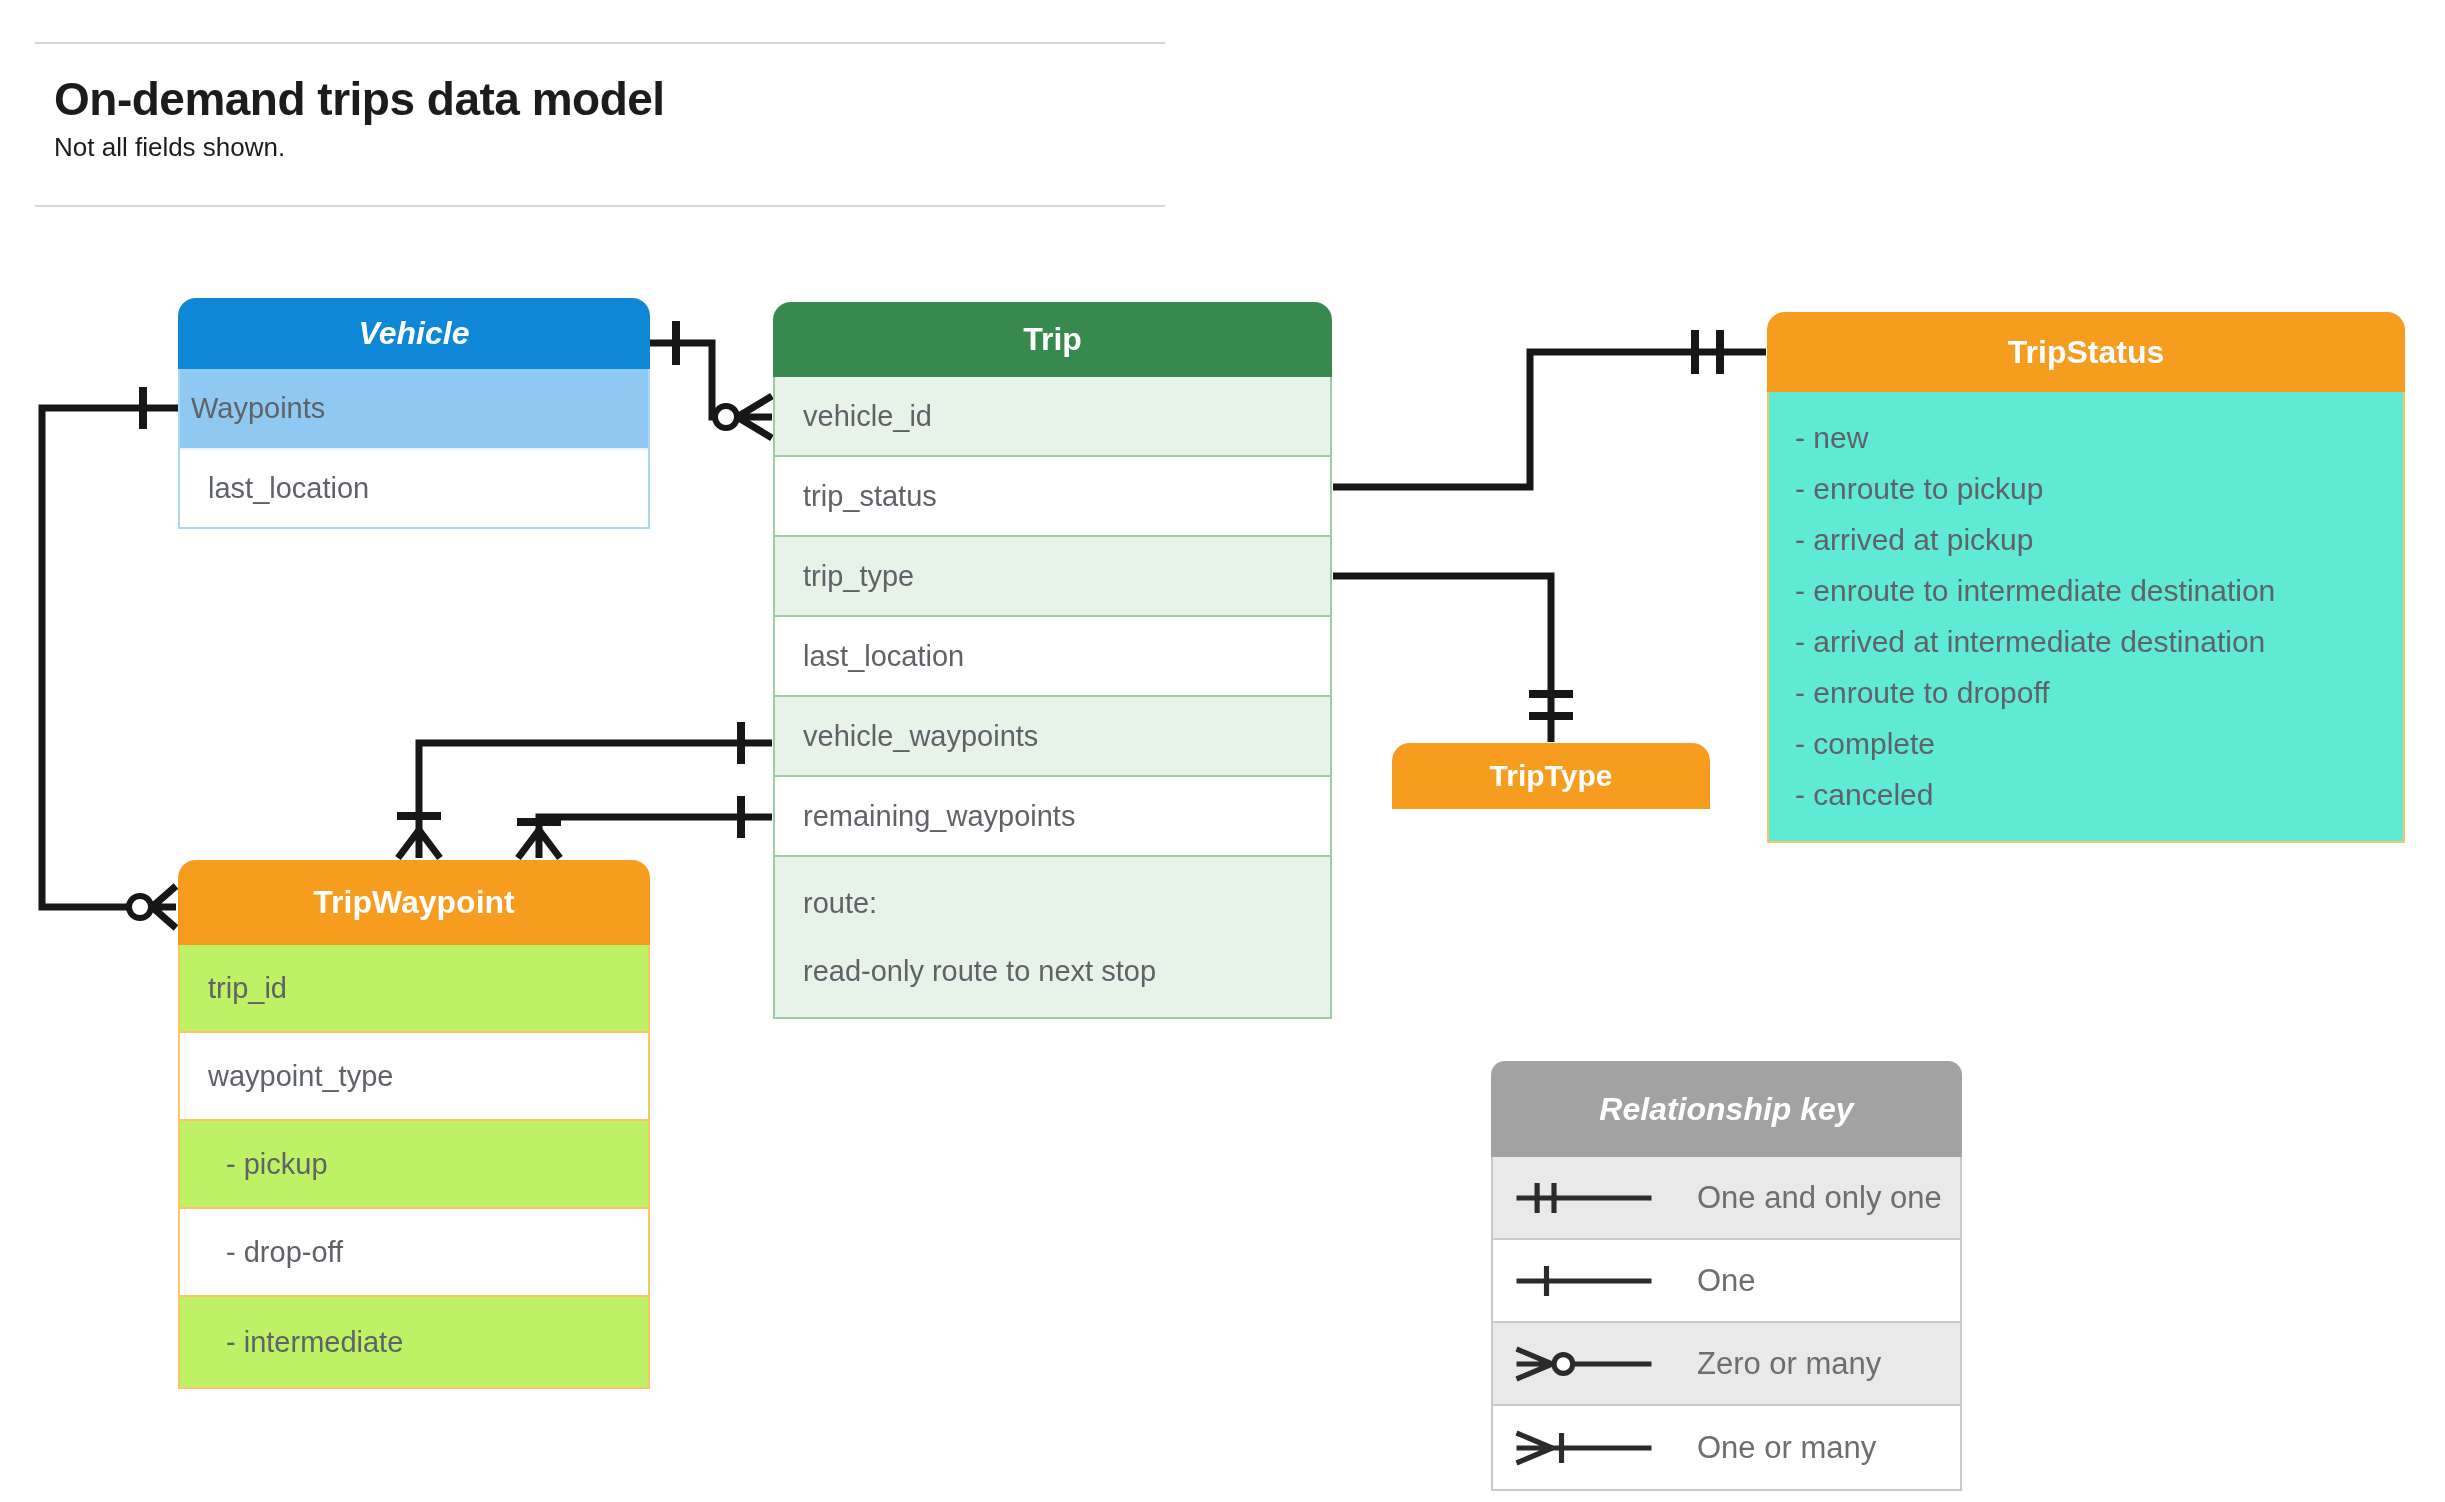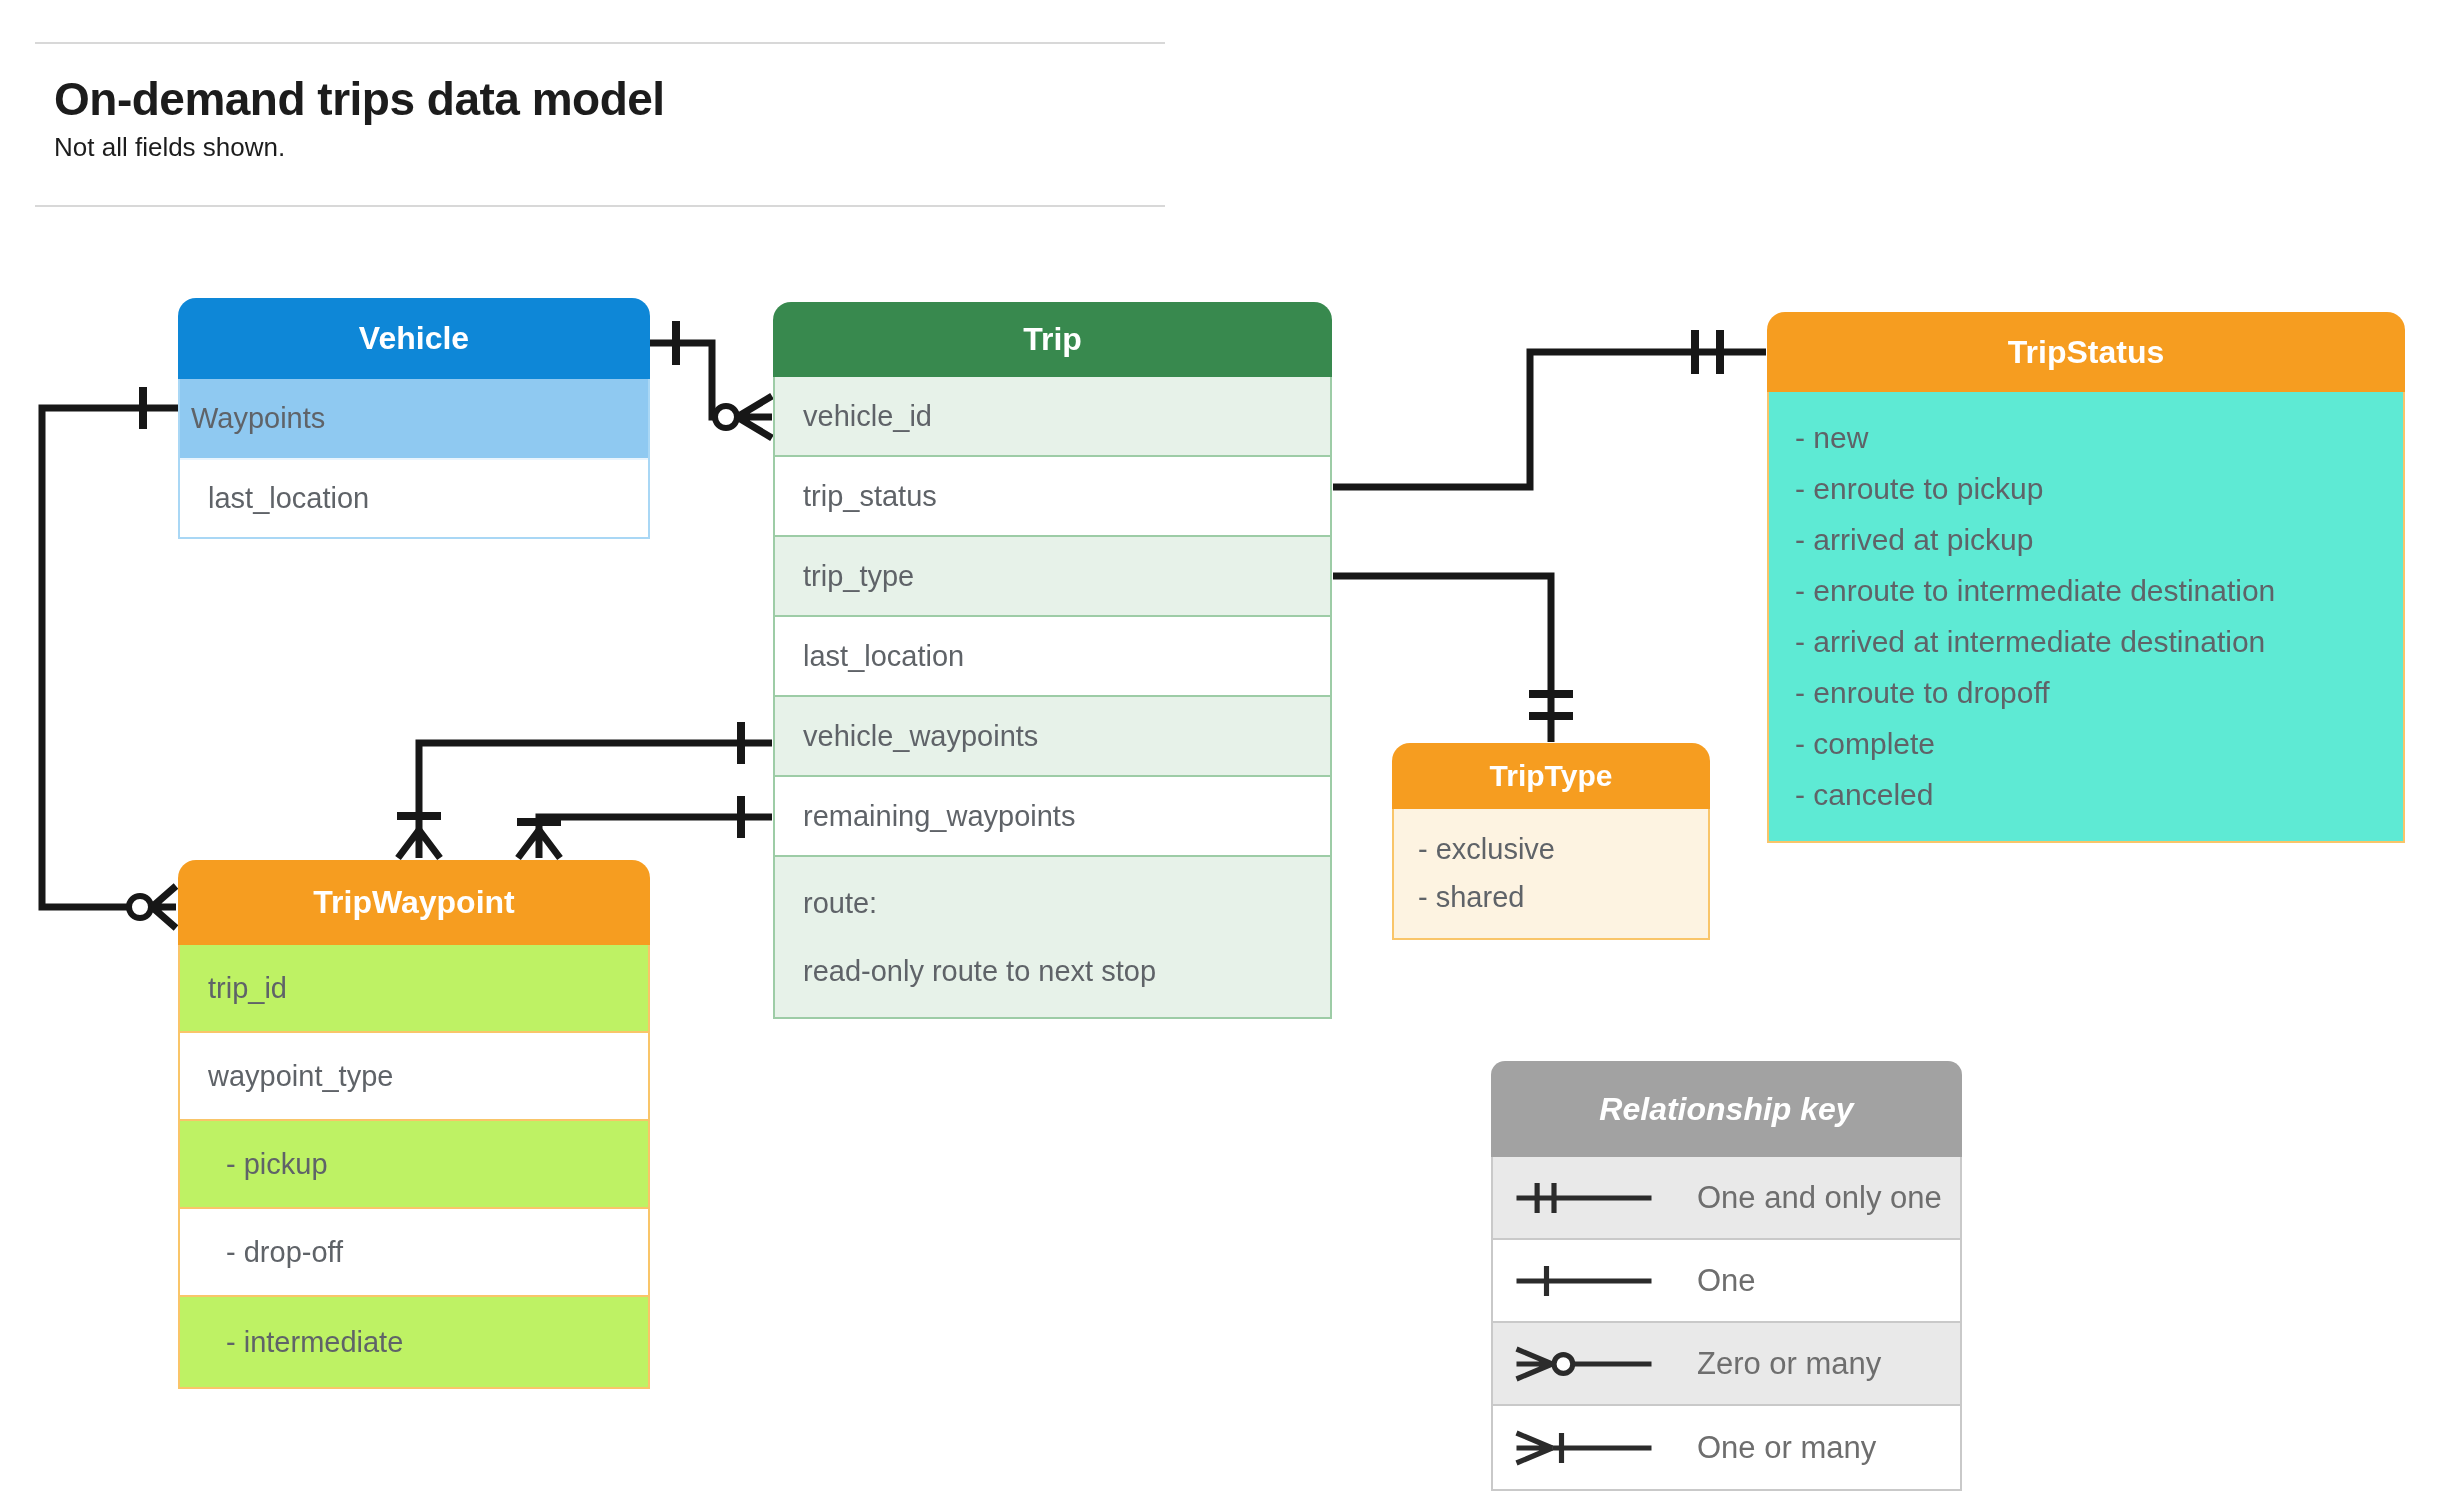--- a/index.html
+++ b/index.html
@@ -23,21 +23,21 @@
     color:#ffffff; font-weight:700; font-size:32px; border-radius:18px 18px 0 0;
   }
   .ebody { box-sizing:border-box; }
   .erow {
     box-sizing:border-box; display:flex; align-items:center;
     padding-left:28px; font-size:29px; color:#5f6368;
   }
 
   
   #vehicle { left:178px; top:298px; width:472px; }
-  #vehicle .ehead { height:81px; background:#0e87d7; }
+  #vehicle .ehead { height:71px; background:#0e87d7;font-style:italic; }
   #vehicle .ebody { border:2px solid #a9d7f5; border-top:none; }
   #vehicle .row-waypoints { height:81px; background:#8fc9f1; border-bottom:2px solid #e8f4fd;padding-left:11px; }
   #vehicle .row-lastloc { height:77px; background:#ffffff; }
 
   
   #trip { left:773px; top:302px; width:559px; }
   #trip .ehead { height:75px; background:#38894e; }
   #trip .ebody { border:2px solid #9dcca6; border-top:none; }
   #trip .erow { height:80px; border-bottom:2px solid #9dcca6; }
   #trip .erow.alt { background:#e7f2e9; }
@@ -193,24 +193,20 @@
       <div>- enroute to intermediate destination</div>
       <div>- arrived at intermediate destination</div>
       <div>- enroute to dropoff</div>
       <div>- complete</div>
       <div>- canceled</div>
     </div>
   </div>
 
   <div class="etable" id="triptype">
     <div class="ehead">TripType</div>
-    <div class="ebody">
-      <div>- exclusive</div>
-      <div>- shared</div>
-    </div>
   </div>
 
   <div class="etable" id="tripwaypoint">
     <div class="ehead">TripWaypoint</div>
     <div class="ebody">
       <div class="erow alt">
           <span>trip_id</span>
         </div>
       <div class="erow plain">
           <span>waypoint_type</span>

